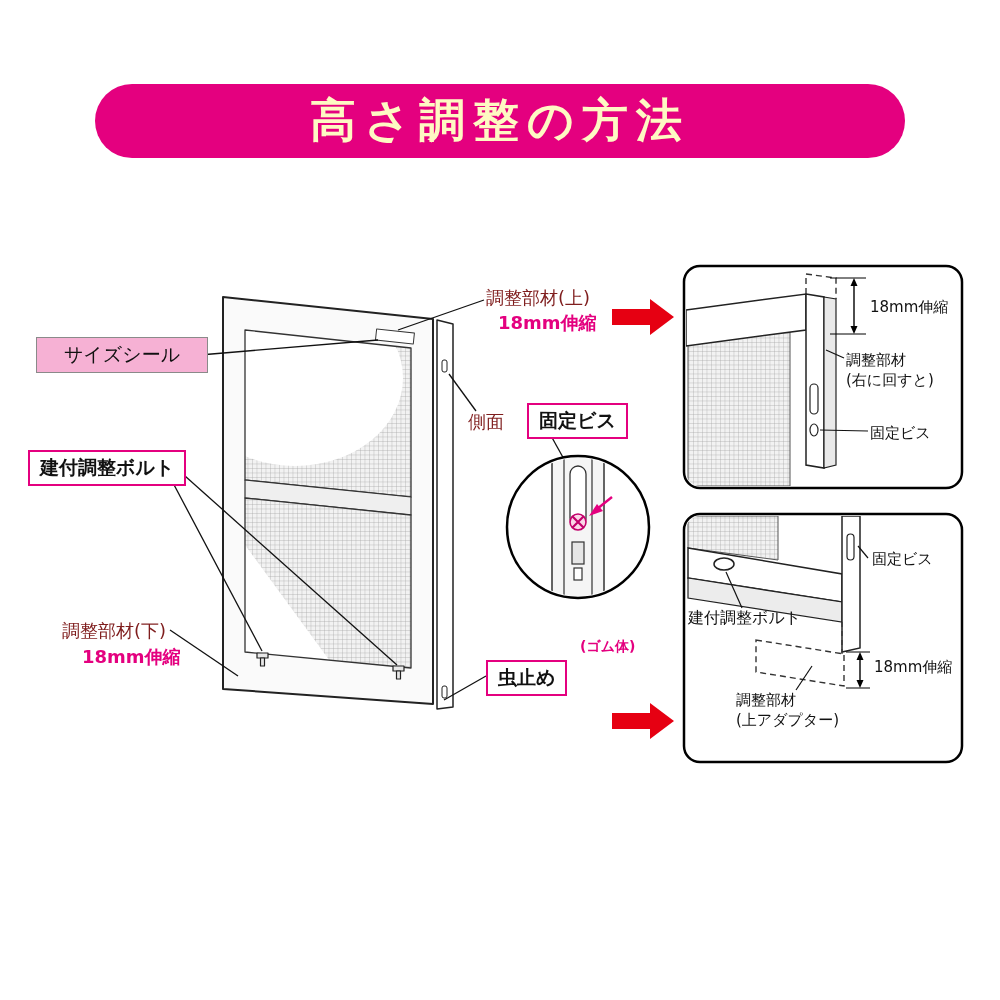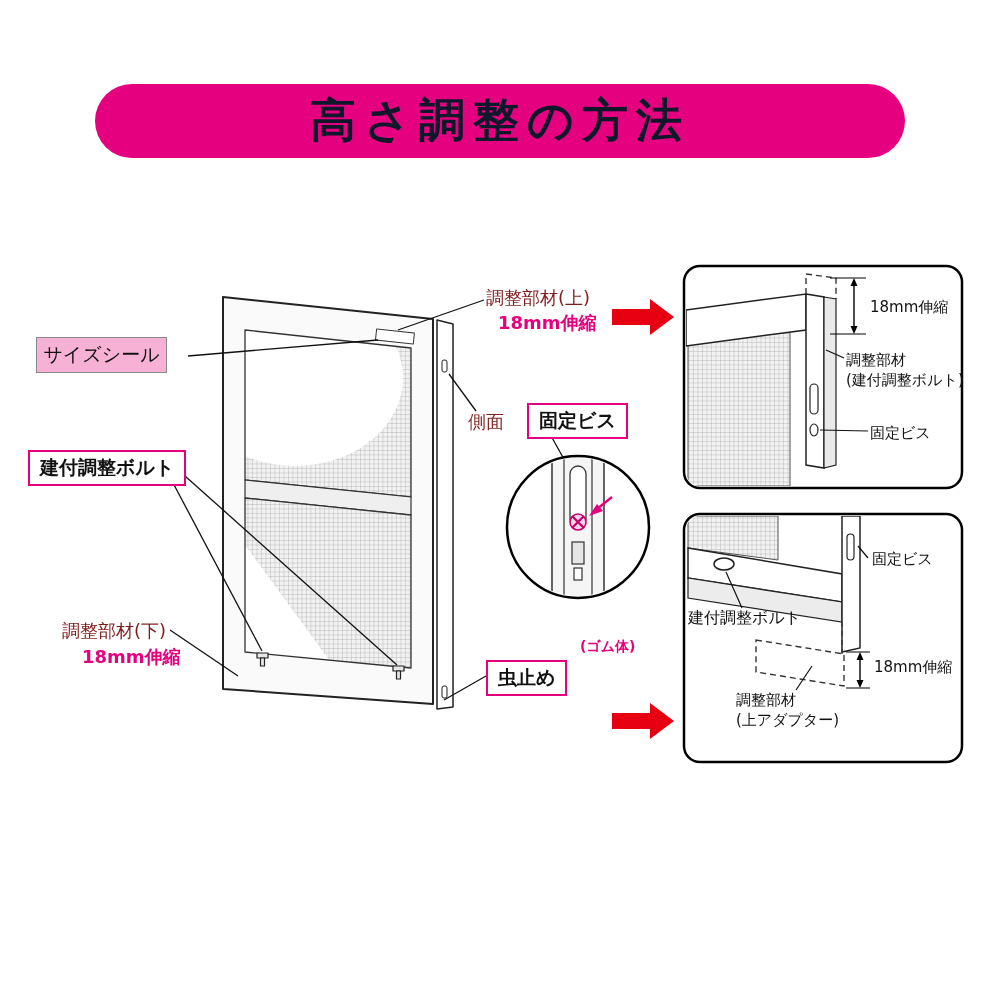--- a/index.html
+++ b/index.html
@@ -1,25 +1,25 @@
 <!DOCTYPE html>
 <html><head>
 <meta charset="utf-8">
 <style>
   *{box-sizing:border-box;margin:0;padding:0}
   html,body{width:1000px;height:1000px}
   body{position:relative;background:#fff;font-family:"DejaVu Sans","Liberation Sans",sans-serif;overflow:hidden}
   .abs{position:absolute}
   .banner{position:absolute;left:95px;top:84px;width:810px;height:74px;background:#e4007f;border-radius:37px;display:flex;align-items:center;justify-content:center}
-  .banner-text{color:#0f172a;font-size:46px;font-weight:bold;letter-spacing:8px;white-space:nowrap}
+  .banner-text{color:#fef9c3;font-size:46px;font-weight:bold;letter-spacing:8px;white-space:nowrap}
   .lbl{font-size:18px;color:#7f1d1d;white-space:nowrap}
   .plbl{font-size:15px;color:#111;white-space:nowrap}
   .magenta{color:#e4007f;font-weight:bold}
   .boxed{border:2px solid #e4007f;background:#fff;padding:3px 10px;font-size:19px;font-weight:bold;color:#111;white-space:nowrap}
-  .seal-box{width:131px;border:1px solid #8a8a8a;text-align:center;font-size:19px;color:#111}
+  .seal-box{width:172px;border:1px solid #8a8a8a;text-align:center;font-size:19px;color:#111}
   .seal-head{background:#f6b1d4;padding:4px 0}
   .seal-body{background:#fff;padding:4px 0}
   svg{position:absolute;left:0;top:0}
 </style>
 </head>
 <body>
 
 <svg width="1000" height="1000" viewBox="0 0 1000 1000">
   <defs>
     <pattern id="mesh" width="4.5" height="4.5" patternUnits="userSpaceOnUse">
@@ -177,21 +177,21 @@
 
 <div class="lbl abs" style="left:468px;top:410px">側面</div>
 <div class="boxed abs" style="left:527px;top:403px">固定ビス</div>
 
 <div class="boxed abs" style="left:486px;top:660px">虫止め</div>
 <div class="lbl abs magenta" style="left:580px;top:638px;font-size:14px">(ゴム体)</div>
 
 <div class="plbl abs" style="left:870px;top:298px">18mm伸縮</div>
 <div class="plbl abs" style="left:846px;top:350px;line-height:1.35">
   <div>調整部材</div>
-  <div>(建付調整ボルト)</div>
+  <div>(右に回すと)</div>
 </div>
 <div class="plbl abs" style="left:870px;top:424px">固定ビス</div>
 
 <div class="plbl abs" style="left:872px;top:550px">固定ビス</div>
 <div class="plbl abs" style="left:688px;top:608px;font-size:16px">建付調整ボルト</div>
 <div class="plbl abs" style="left:736px;top:690px;line-height:1.35">
   <div>調整部材</div>
   <div>(上アダプター)</div>
 </div>
 <div class="plbl abs" style="left:874px;top:658px">18mm伸縮</div>

